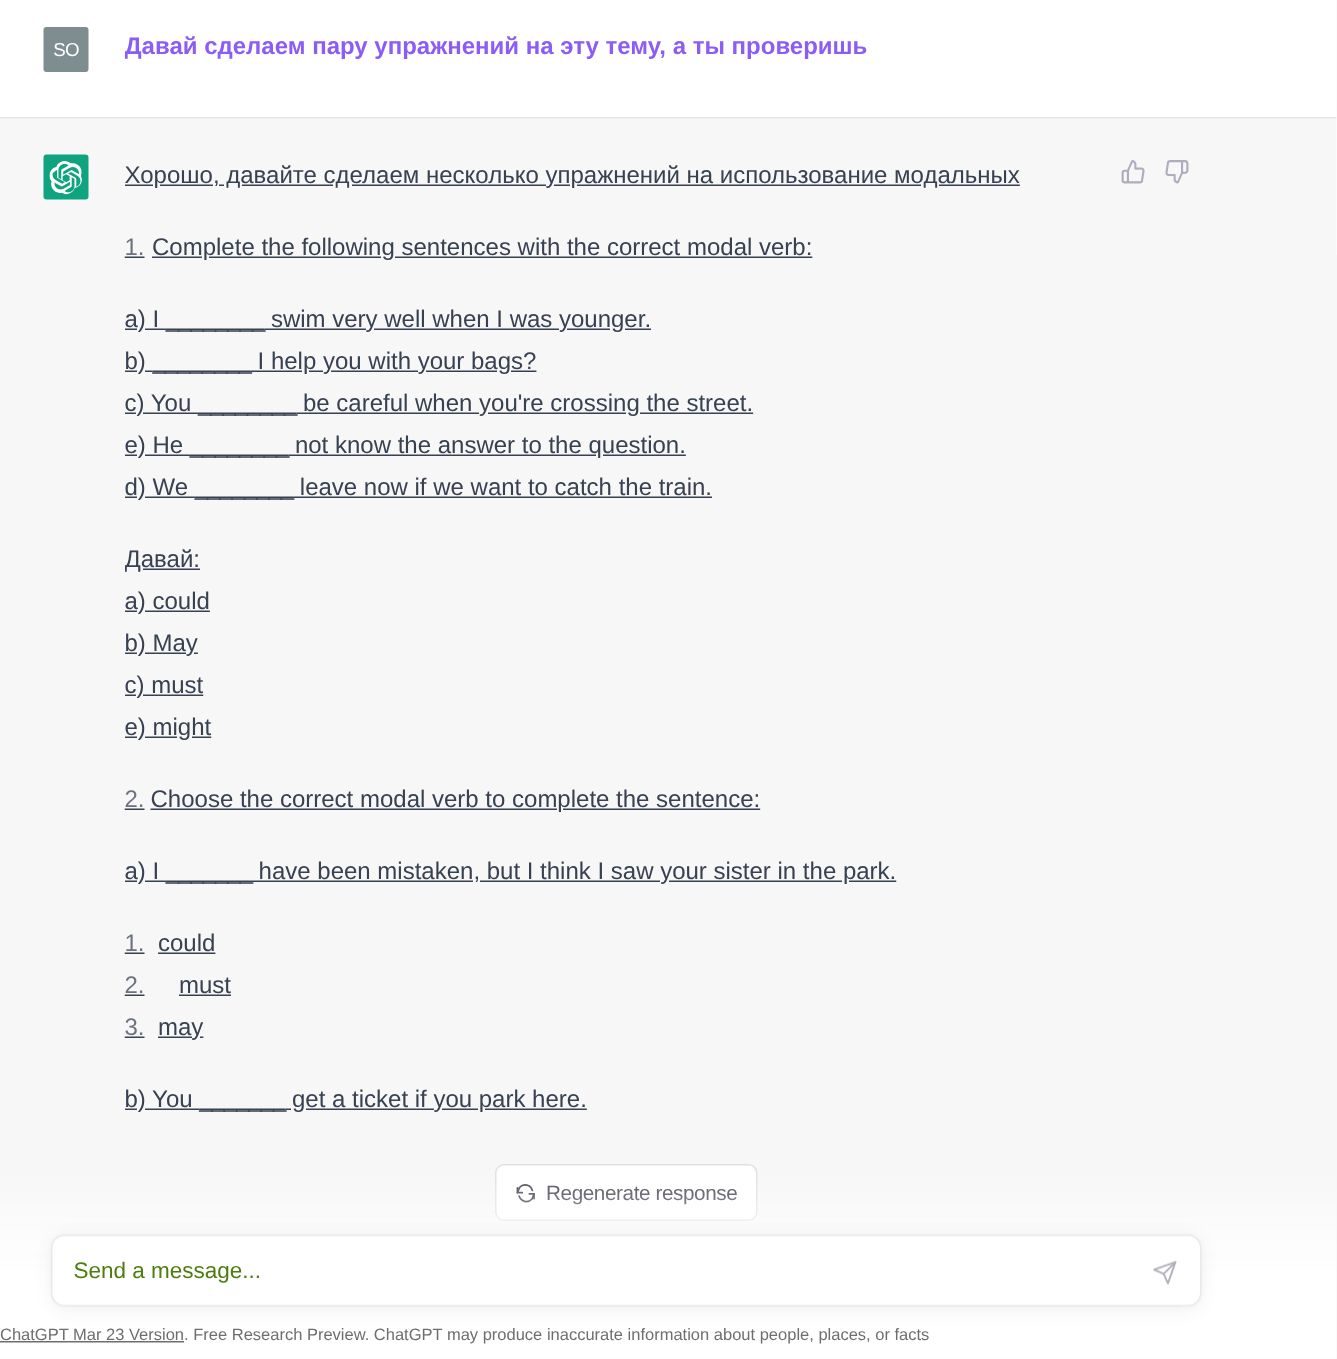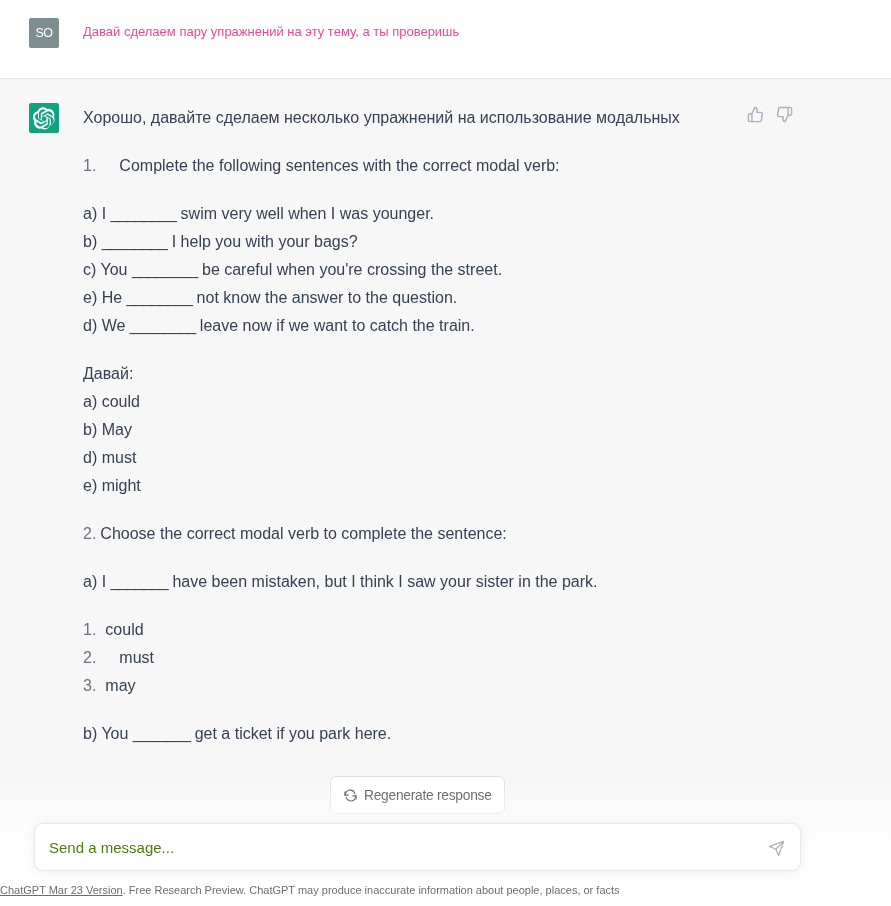--- a/index.html
+++ b/index.html
@@ -13,24 +13,24 @@
   
   .user-block{position:absolute;left:0;top:0;width:891px;height:79px;background:#fff;border-radius:12px;}
   .divider{position:absolute;left:0;top:78px;width:891px;height:1px;background:#e5e5e8;z-index:3;}
   .bot-block{position:absolute;left:0;top:79px;width:891px;height:828px;background:#f7f7f8;overflow:hidden;}
 
   .avatar{position:absolute;width:30px;height:30px;border-radius:2px;}
   .avatar-user{left:29px;top:18px;background:#7e8d90;color:#fff;font-size:12.5px;
                display:flex;align-items:center;justify-content:center;letter-spacing:-0.6px;}
   .avatar-bot{left:29px;top:24px;background:#10a37f;display:flex;align-items:center;justify-content:center;}
 
-  .user-text{position:absolute;left:83px;top:19px;font-size:13px;color:#ec4899;line-height:26px;white-space:nowrap;}
+  .user-text{position:absolute;left:83px;top:19px;font-size:16px;color:#8b5cf6;line-height:26px;white-space:nowrap;font-weight:bold;}
 
   .bot-text{position:absolute;left:83px;top:25px;width:640px;font-size:16px;color:#374151;}
-  .bot-text .line{line-height:28px;height:28px;white-space:nowrap;}
+  .bot-text .line{line-height:28px;height:28px;white-space:nowrap;text-decoration:underline;}
   .bot-text .gap{height:20px;}
   .bot-text .num{color:#6b7280;}
   .bot-text .blank{letter-spacing:-0.7px;}
 
   
   .feedback{position:absolute;left:747px;top:27px;display:flex;gap:12px;}
   .fb-btn{width:17px;height:17px;color:#adadbd;display:block;}
 
   
   .regen svg{flex:0 0 auto;}
@@ -66,32 +66,32 @@
   <div class="bot-block">
     <div class="avatar avatar-bot">
       <svg width="23" height="23" viewBox="0 0 41 41" fill="#fff">
         <path d="M37.5324 16.8707c.9388-2.8202.6132-5.9044-.8945-8.4711-2.2663-3.9266-6.8006-5.9458-11.2229-4.9997C23.2276 1.6306 20.6817.5 18.0197.5c-4.4972 0-8.5066 2.8945-9.9095 7.1672-2.9123.5933-5.4262 2.4237-6.9075 5.0197-2.2823 3.9187-1.7612 8.8534 1.2858 12.2208-.9388 2.8203-.6132 5.9045.8945 8.4712 2.2664 3.9266 6.8006 5.9458 11.223 4.9997C16.4987 39.0497 18.1326 40 20.0197 40c4.5013 0 8.5093-2.8972 9.9122-7.1741 1.8693-.3834 3.5969-1.2249 5.0371-2.4482 3.4234-2.9089 4.4267-7.9041 2.5634-11.507zM22.4979 37.8301c-1.8011 0-3.3364-.6175-4.5996-1.6939l.2264-.1282 7.6214-4.4023c.3896-.2252.6297-.6413.6297-1.0914v-10.745l3.2204 1.8601c.0344.0172.0578.0503.0636.0883v8.9033c-.0036 4.0018-3.2493 7.2474-7.2619 7.2091zM7.0065 31.3324c-.9006-1.5559-1.2247-3.3811-.9133-5.1537l.2264.1355 7.6287 4.4023c.3869.2259.8658.2259 1.2527 0l9.3131-5.3737v3.7196c.002.0383-.016.0748-.0472.0972l-7.7044 4.4474c-3.4762 2.0021-7.9153.8104-9.916-2.6606zM5.0023 14.7179c.8985-1.5592 2.3168-2.7517 4.0059-3.3678v9.0555c-.0022.0441.0171.0864.0518.1133l9.2692 5.3444-3.2204 1.8602c-.0328.0209-.0743.0245-.1103.0097l-7.7044-4.4474c-3.4697-2.0052-4.6601-6.4421-2.6572-9.9127zm26.4453 6.1532-9.2985-5.3883 3.2204-1.8602c.0328-.0209.0743-.0245.1103-.0097l7.7044 4.4474c3.4749 2.0027 4.6669 6.4464 2.6622 9.9186-.9004 1.5571-2.3182 2.7497-4.0068 3.3658v-9.0554c-.0017-.0506-.0251-.0978-.0638-.1276zm3.2062-4.8252c-.0332-.0204-.0683-.0369-.1045-.0492l-7.6287-4.4023c-.3869-.2259-.8658-.2259-1.2527 0l-9.3131 5.3737v-3.7196c-.002-.0383.016-.0748.0472-.0972l7.7044-4.4474c3.4764-2.0005 7.9175-.8055 9.9169 2.6674.8961 1.5567 1.2194 3.3812.9128 5.1538zM13.8828 22.4l-3.2206-1.8601c-.0343-.0172-.0577-.0502-.0636-.0883v-8.9033c.0036-4.0131 3.2704-7.2638 7.2841-7.2602 1.7956 0 3.3258.6175 4.5849 1.6939l-.2264.1282-7.6213 4.4023c-.3897.2253-.6297.6413-.6297 1.0914l-.1074 10.7361zm1.7495-3.7724 4.1479-2.3938 4.1479 2.3937v4.7876l-4.1479 2.3937-4.1479-2.3937v-4.7875z"></path>
       </svg>
     </div>
 
     <div class="bot-text">
         <div class="line">Хорошо, давайте сделаем несколько упражнений на использование модальных</div>
         <div class="gap"></div>
-        <div class="line"><span class="num">1.</span><span style="margin-left: 23px;">Complete the following sentences with the correct modal verb:</span></div>
+        <div class="line"><span class="num">1.</span><span style="margin-left: 5px;">Complete the following sentences with the correct modal verb:</span></div>
         <div class="gap"></div>
         <div class="line">a) I <span class="blank">________</span> swim very well when I was younger.</div>
         <div class="line">b) <span class="blank">________</span> I help you with your bags?</div>
         <div class="line">c) You <span class="blank">________</span> be careful when you're crossing the street.</div>
         <div class="line">e) He <span class="blank">________</span> not know the answer to the question.</div>
         <div class="line">d) We <span class="blank">________</span> leave now if we want to catch the train.</div>
         <div class="gap"></div>
         <div class="line">Давай:</div>
         <div class="line">a) could</div>
         <div class="line">b) May</div>
-        <div class="line">d) must</div>
+        <div class="line">c) must</div>
         <div class="line">e) might</div>
         <div class="gap"></div>
         <div class="line"><span class="num">2.</span><span style="margin-left: 4px;">Choose the correct modal verb to complete the sentence:</span></div>
         <div class="gap"></div>
         <div class="line">a) I <span class="blank">_______</span> have been mistaken, but I think I saw your sister in the park.</div>
         <div class="gap"></div>
         <div class="line"><span class="num">1.</span><span style="margin-left: 9px;">could</span></div>
         <div class="line"><span class="num">2.</span><span style="margin-left: 23px;">must</span></div>
         <div class="line"><span class="num">3.</span><span style="margin-left: 9px;">may</span></div>
         <div class="gap"></div>

